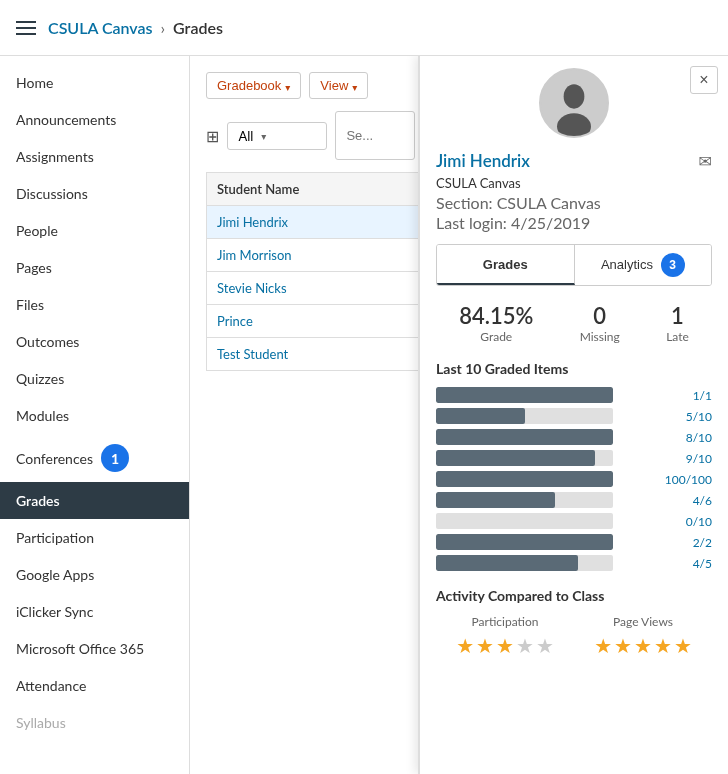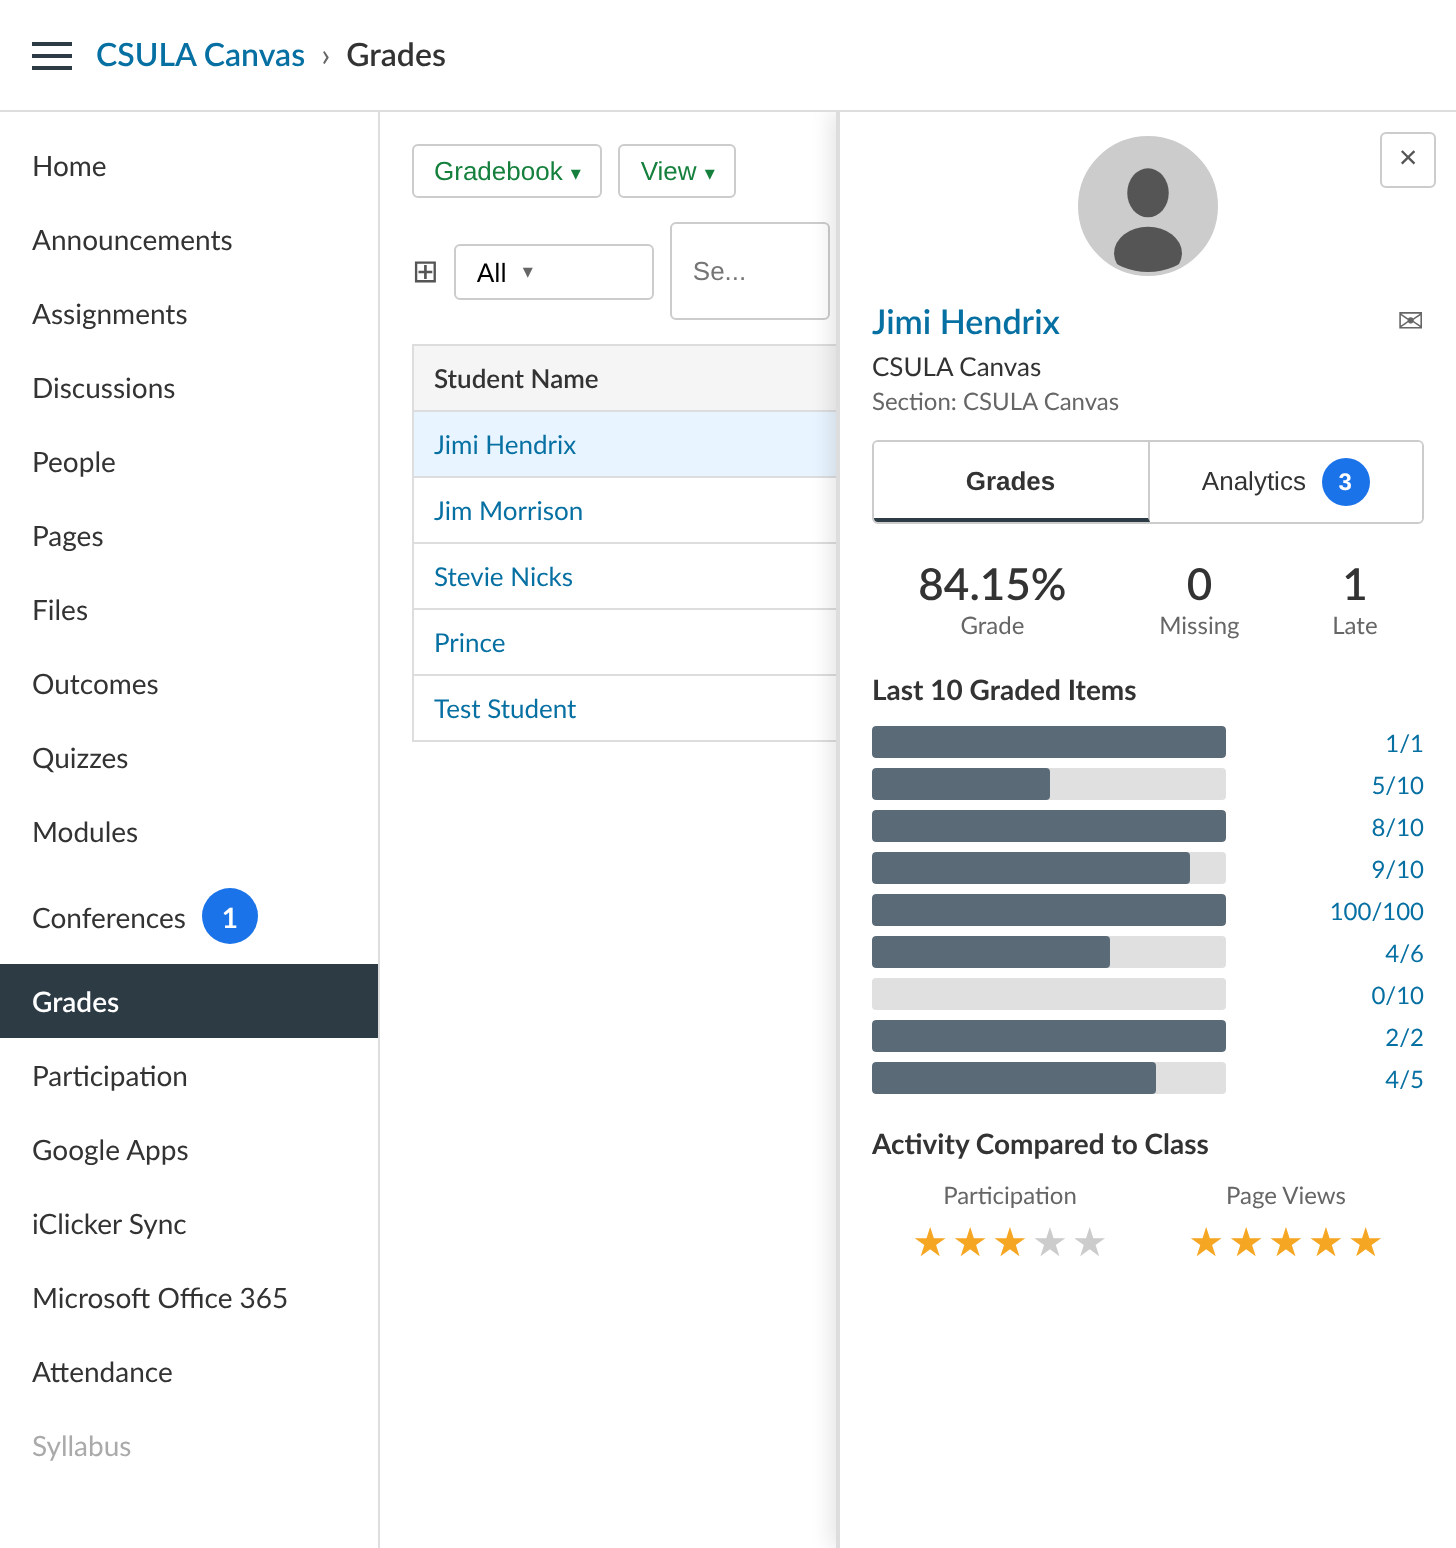--- a/index.html
+++ b/index.html
@@ -53,21 +53,21 @@
     }
 
     
     .toolbar {
       display: flex; align-items: center; gap: 8px; margin-bottom: 12px;
     }
     .btn-dropdown {
       display: flex; align-items: flex-end; gap: 4px;
       border: 1px solid #ccc; border-radius: 3px;
       padding: 5px 10px; cursor: pointer; background: #fff;
-      font-size: 13px; color: #15803d;
+      font-size: 13px; color: #c2410c;
     }
     .btn-dropdown .arrow { font-size: 10px; }
 
     .filter-row { display: flex; align-items: center; gap: 8px; margin-bottom: 12px; }
     .filter-icon { color: #555; font-size: 16px; }
     .select-box {
       border: 1px solid #ccc; border-radius: 3px;
       padding: 5px 10px; display: flex; align-items: center;
       gap: 8px; min-width: 100px; cursor: pointer; background: #fff;
       font-size: 13px;
@@ -123,21 +123,21 @@
     .avatar-circle svg { width: 70px; height: 70px; }
 
     .panel-name-row {
       display: flex; align-items: center; justify-content: space-between;
       margin-bottom: 4px;
     }
     .panel-name { color: #0770a3; font-size: 17px; font-weight: 600; cursor: pointer; }
     .mail-icon { color: #666; font-size: 16px; cursor: pointer; }
 
     .panel-info { font-size: 13px; color: #333; margin-bottom: 2px; }
-    .panel-info-sub { font-size: 12px; color: #666; margin-bottom: 1px; }
+    .panel-info-sub { font-size: 16px; color: #666; margin-bottom: 1px; }
 
     .panel-tabs {
       display: flex; margin-top: 12px; margin-bottom: 16px;
       border: 1px solid #ccc; border-radius: 3px; overflow: hidden;
     }
     .panel-tab {
       flex: 1; padding: 8px; text-align: center;
       cursor: pointer; font-size: 13px; background: #fff;
       color: #333; border: none;
     }
@@ -324,20 +324,21 @@
           </div>
         </div>
 
         <div class="panel-name-row">
           <span class="panel-name">Jimi Hendrix</span>
           <span class="mail-icon">✉</span>
         </div>
 
         <div class="panel-info">CSULA Canvas</div>
         <div class="panel-info-sub">Section: CSULA Canvas</div>
+        <div class="panel-info-sub">Last login: 4/25/2019</div>
 
         <div class="panel-tabs">
           <button class="panel-tab active">
             <span>Grades</span>
           </button>
           <button class="panel-tab">
             <span>Analytics</span>
             <span class="tab-badge">3</span>
           </button>
         </div>

